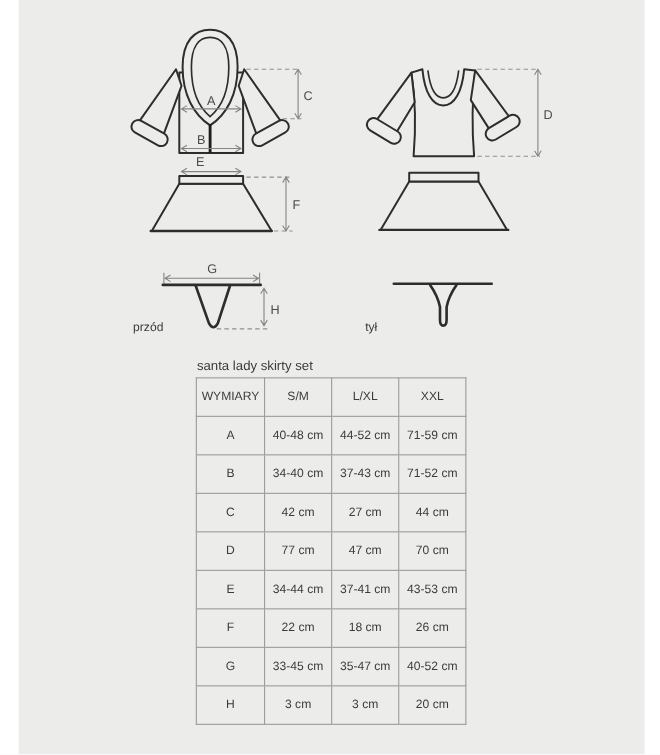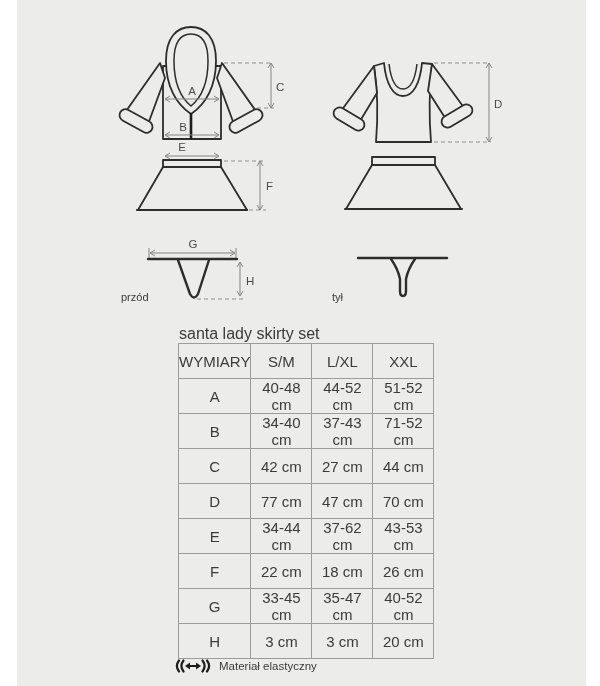--- a/index.html
+++ b/index.html
@@ -12,24 +12,24 @@
   .o   {fill:#ececeb;stroke:#2d2d2d;stroke-width:1.8;stroke-linejoin:round;}
   .o2  {fill:none;stroke:#2d2d2d;stroke-width:1.5;}
   .zip {fill:none;stroke:#1d1d1d;stroke-width:2.6;}
   .hem {fill:none;stroke:#2d2d2d;stroke-width:2.2;stroke-linecap:round;}
   .th  {fill:none;stroke:#2d2d2d;stroke-width:2.4;stroke-linecap:round;stroke-linejoin:round;}
   
   .m   {fill:none;stroke:#858585;stroke-width:1;}
   .md  {fill:none;stroke:#8f8f8f;stroke-width:1;stroke-dasharray:4 3;}
   text.lbl {fill:#4b4b4b;font-size:11.5px;}
   text.vlbl{fill:#3b3b3b;font-size:11px;}
-  .title{position:absolute;left:179px;top:325px;font-size:16px;color:#3b3b3b;}
+  .title{position:absolute;left:179px;top:325px;font-size:12px;color:#3b3b3b;}
   table.size{position:absolute;left:178px;top:343px;border-collapse:collapse;table-layout:fixed;}
   table.size th, table.size td{
-    border:1px solid #9c9c9c;font-size:15px;font-weight:normal;color:#3b3b3b;
+    border:1px solid #9c9c9c;font-size:11px;font-weight:normal;color:#3b3b3b;
     text-align:center;vertical-align:middle;padding:0;height:34px;background:#ececeb;}
   .footer{position:absolute;left:174px;top:659px;display:flex;align-items:center;gap:7px;}
   .footer span{font-size:11.5px;color:#3b3b3b;}
   .ic {fill:none;stroke:#1c1c1c;stroke-width:2.2;stroke-linecap:round;}
   .icf{fill:#1c1c1c;stroke:none;}
 </style>
 </head>
 <body>
 
 <div class="stage">
@@ -118,21 +118,21 @@
         <th>S/M</th>
         <th>L/XL</th>
         <th>XXL</th>
       </tr>
     </thead>
     <tbody>
         <tr>
           <td>A</td>
           <td>40-48 cm</td>
           <td>44-52 cm</td>
-          <td>51-52 cm</td>
+          <td>71-59 cm</td>
         </tr>
         <tr>
           <td>B</td>
           <td>34-40 cm</td>
           <td>37-43 cm</td>
           <td>71-52 cm</td>
         </tr>
         <tr>
           <td>C</td>
           <td>42 cm</td>
@@ -141,21 +141,21 @@
         </tr>
         <tr>
           <td>D</td>
           <td>77 cm</td>
           <td>47 cm</td>
           <td>70 cm</td>
         </tr>
         <tr>
           <td>E</td>
           <td>34-44 cm</td>
-          <td>37-62 cm</td>
+          <td>37-41 cm</td>
           <td>43-53 cm</td>
         </tr>
         <tr>
           <td>F</td>
           <td>22 cm</td>
           <td>18 cm</td>
           <td>26 cm</td>
         </tr>
         <tr>
           <td>G</td>
@@ -165,23 +165,13 @@
         </tr>
         <tr>
           <td>H</td>
           <td>3 cm</td>
           <td>3 cm</td>
           <td>20 cm</td>
         </tr>
       </tbody>
   </table>
 
-  <div class="footer">
-    <svg width="38" height="14" viewBox="0 0 38 14">
-      <path class="ic" d="M5,1.5 Q0.8,7 5,12.5 M9.5,1.5 Q5.3,7 9.5,12.5"></path>
-      <path class="ic" d="M16,7 H22" style="stroke-width:1.9"></path>
-      <polygon class="icf" points="11,7 16,3.4 16,10.6"></polygon>
-      <polygon class="icf" points="27,7 22,3.4 22,10.6"></polygon>
-      <path class="ic" d="M28.5,1.5 Q32.7,7 28.5,12.5 M33,1.5 Q37.2,7 33,12.5"></path>
-    </svg>
-    <span>Materiał elastyczny</span>
-  </div>
 </div>
 
 </body></html>

